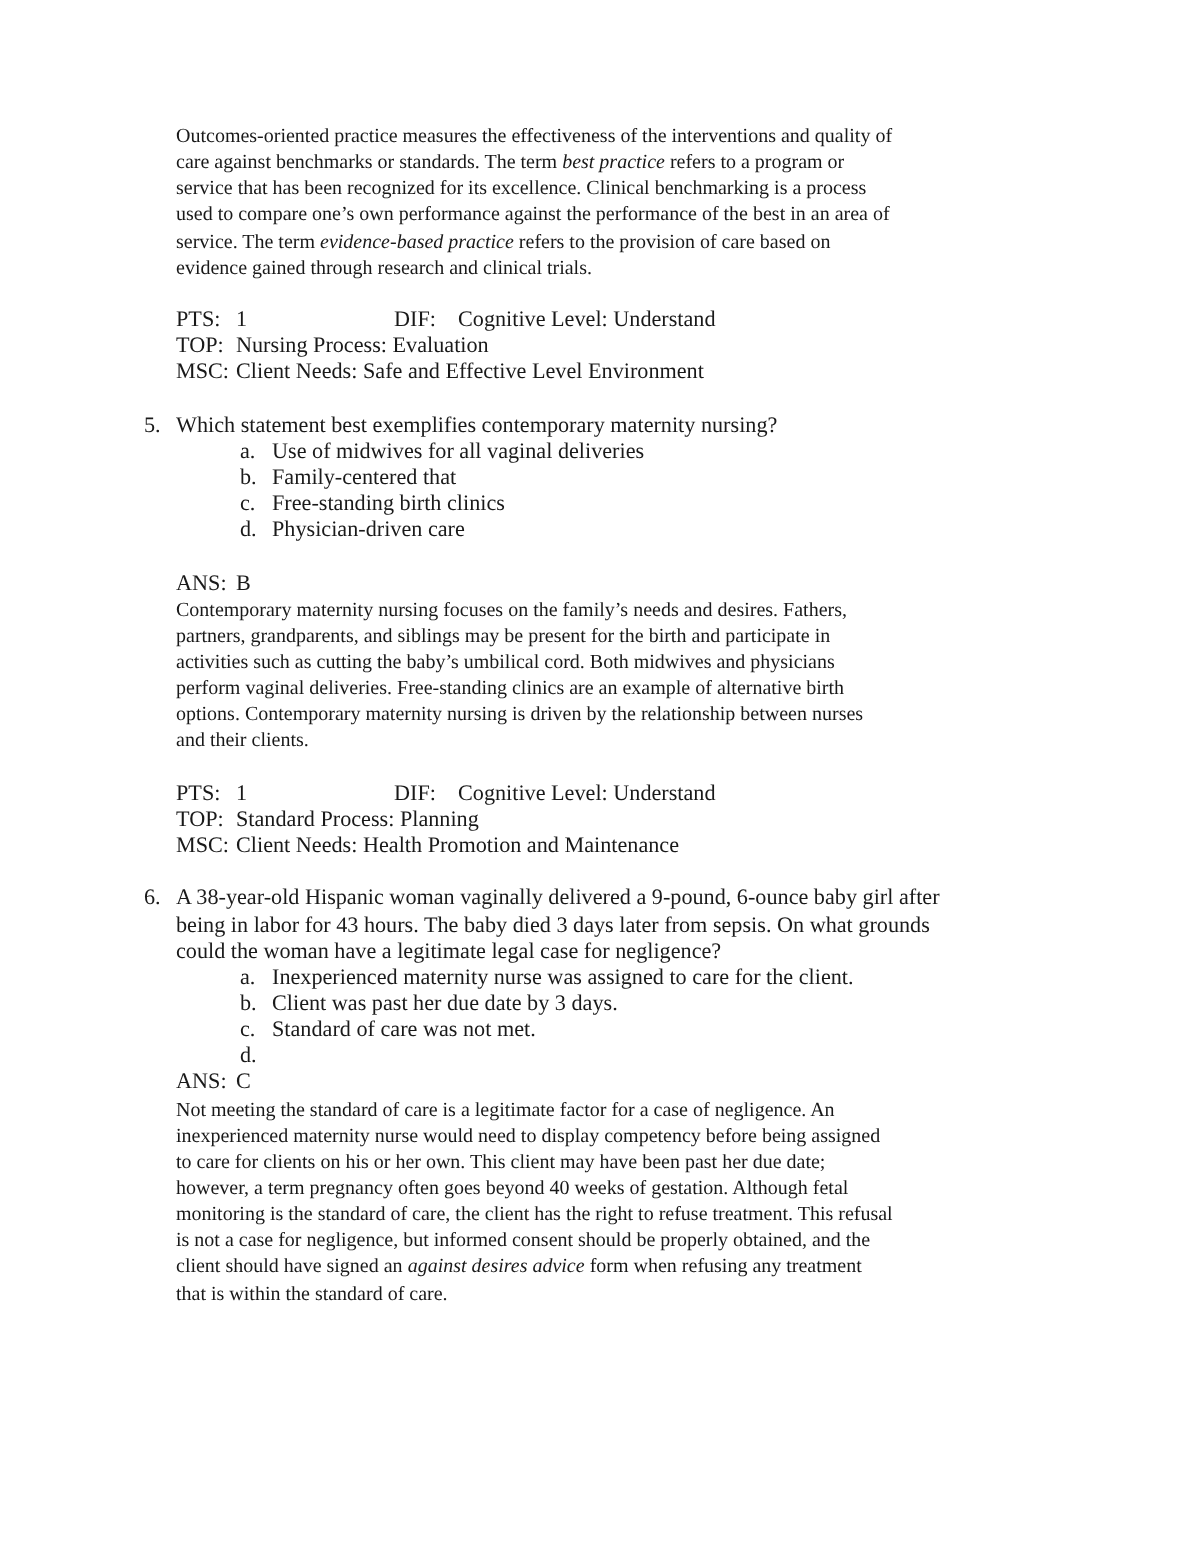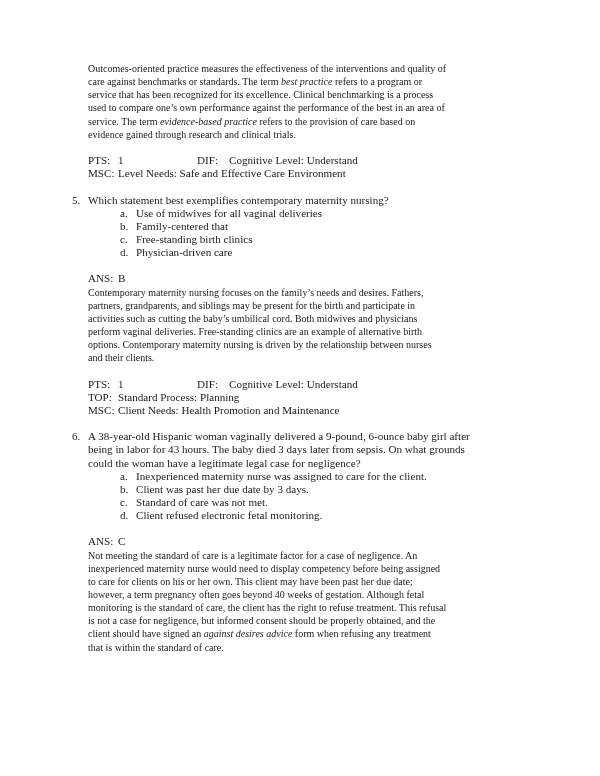--- a/index.html
+++ b/index.html
@@ -150,21 +150,22 @@
 <span>care against benchmarks or standards. The term </span><em class="it">best practice</em><span> refers to a program or</span>
 <span>service that has been recognized for its excellence. Clinical benchmarking is a process</span>
 <span>used to compare one’s own performance against the performance of the best in an area of</span>
 <span>service. The term </span><em class="it">evidence-based practice</em><span> refers to the provision of care based on</span>
 <span>evidence gained through research and clinical trials.</span></div>
 
     <div class="spacer-md"></div>
 
     <div class="meta-block">
       <div class="meta-row"><span class="meta-key">PTS:</span><span class="meta-pts-val">1</span><span class="meta-dif-key">DIF:</span><span class="meta-inline">Cognitive Level: Understand</span></div>
-      <div class="meta-row"><span class="meta-label-wide">MSC:</span><span class="meta-inline">Level Needs: Safe and Effective Care Environment</span></div>
+      <div class="meta-row"><span class="meta-label-wide">TOP:</span><span class="meta-inline">Nursing Process: Evaluation</span></div>
+      <div class="meta-row"><span class="meta-label-wide">MSC:</span><span class="meta-inline">Client Needs: Safe and Effective Level Environment</span></div>
     </div>
 
     <div class="spacer-lg"></div>
 
     <div class="question">
       <span class="q-num">5.</span>
       <div class="q-stem">Which statement best exemplifies contemporary maternity nursing?</div>
       <ul class="options">
         <li class="option"><span class="opt-letter">a.</span><span>Use of midwives for all vaginal deliveries</span></li>
         <li class="option"><span class="opt-letter">b.</span><span>Family-centered that</span></li>
@@ -196,21 +197,21 @@
 
     <div class="question">
       <span class="q-num">6.</span>
       <div class="q-stem"><span>A 38-year-old Hispanic woman vaginally delivered a 9-pound, 6-ounce baby girl after</span>
 <span>being in labor for 43 hours. The baby died 3 days later from sepsis. On what grounds</span>
 <span>could the woman have a legitimate legal case for negligence?</span></div>
       <ul class="options">
         <li class="option"><span class="opt-letter">a.</span><span>Inexperienced maternity nurse was assigned to care for the client.</span></li>
         <li class="option"><span class="opt-letter">b.</span><span>Client was past her due date by 3 days.</span></li>
         <li class="option"><span class="opt-letter">c.</span><span>Standard of care was not met.</span></li>
-        <li class="option"><span class="opt-letter">d.</span><span>Client refused electronic fetal monitoring.</span></li>
+        <li class="option"><span class="opt-letter">d.</span></li>
       </ul>
     </div>
 
     <div class="spacer-sm"></div>
 
     <div class="ans-line"><span class="ans-key">ANS:</span><span>C</span></div>
 
     <div class="para rationale"><span>Not meeting the standard of care is a legitimate factor for a case of negligence. An</span>
 <span>inexperienced maternity nurse would need to display competency before being assigned</span>
 <span>to care for clients on his or her own. This client may have been past her due date;</span>

